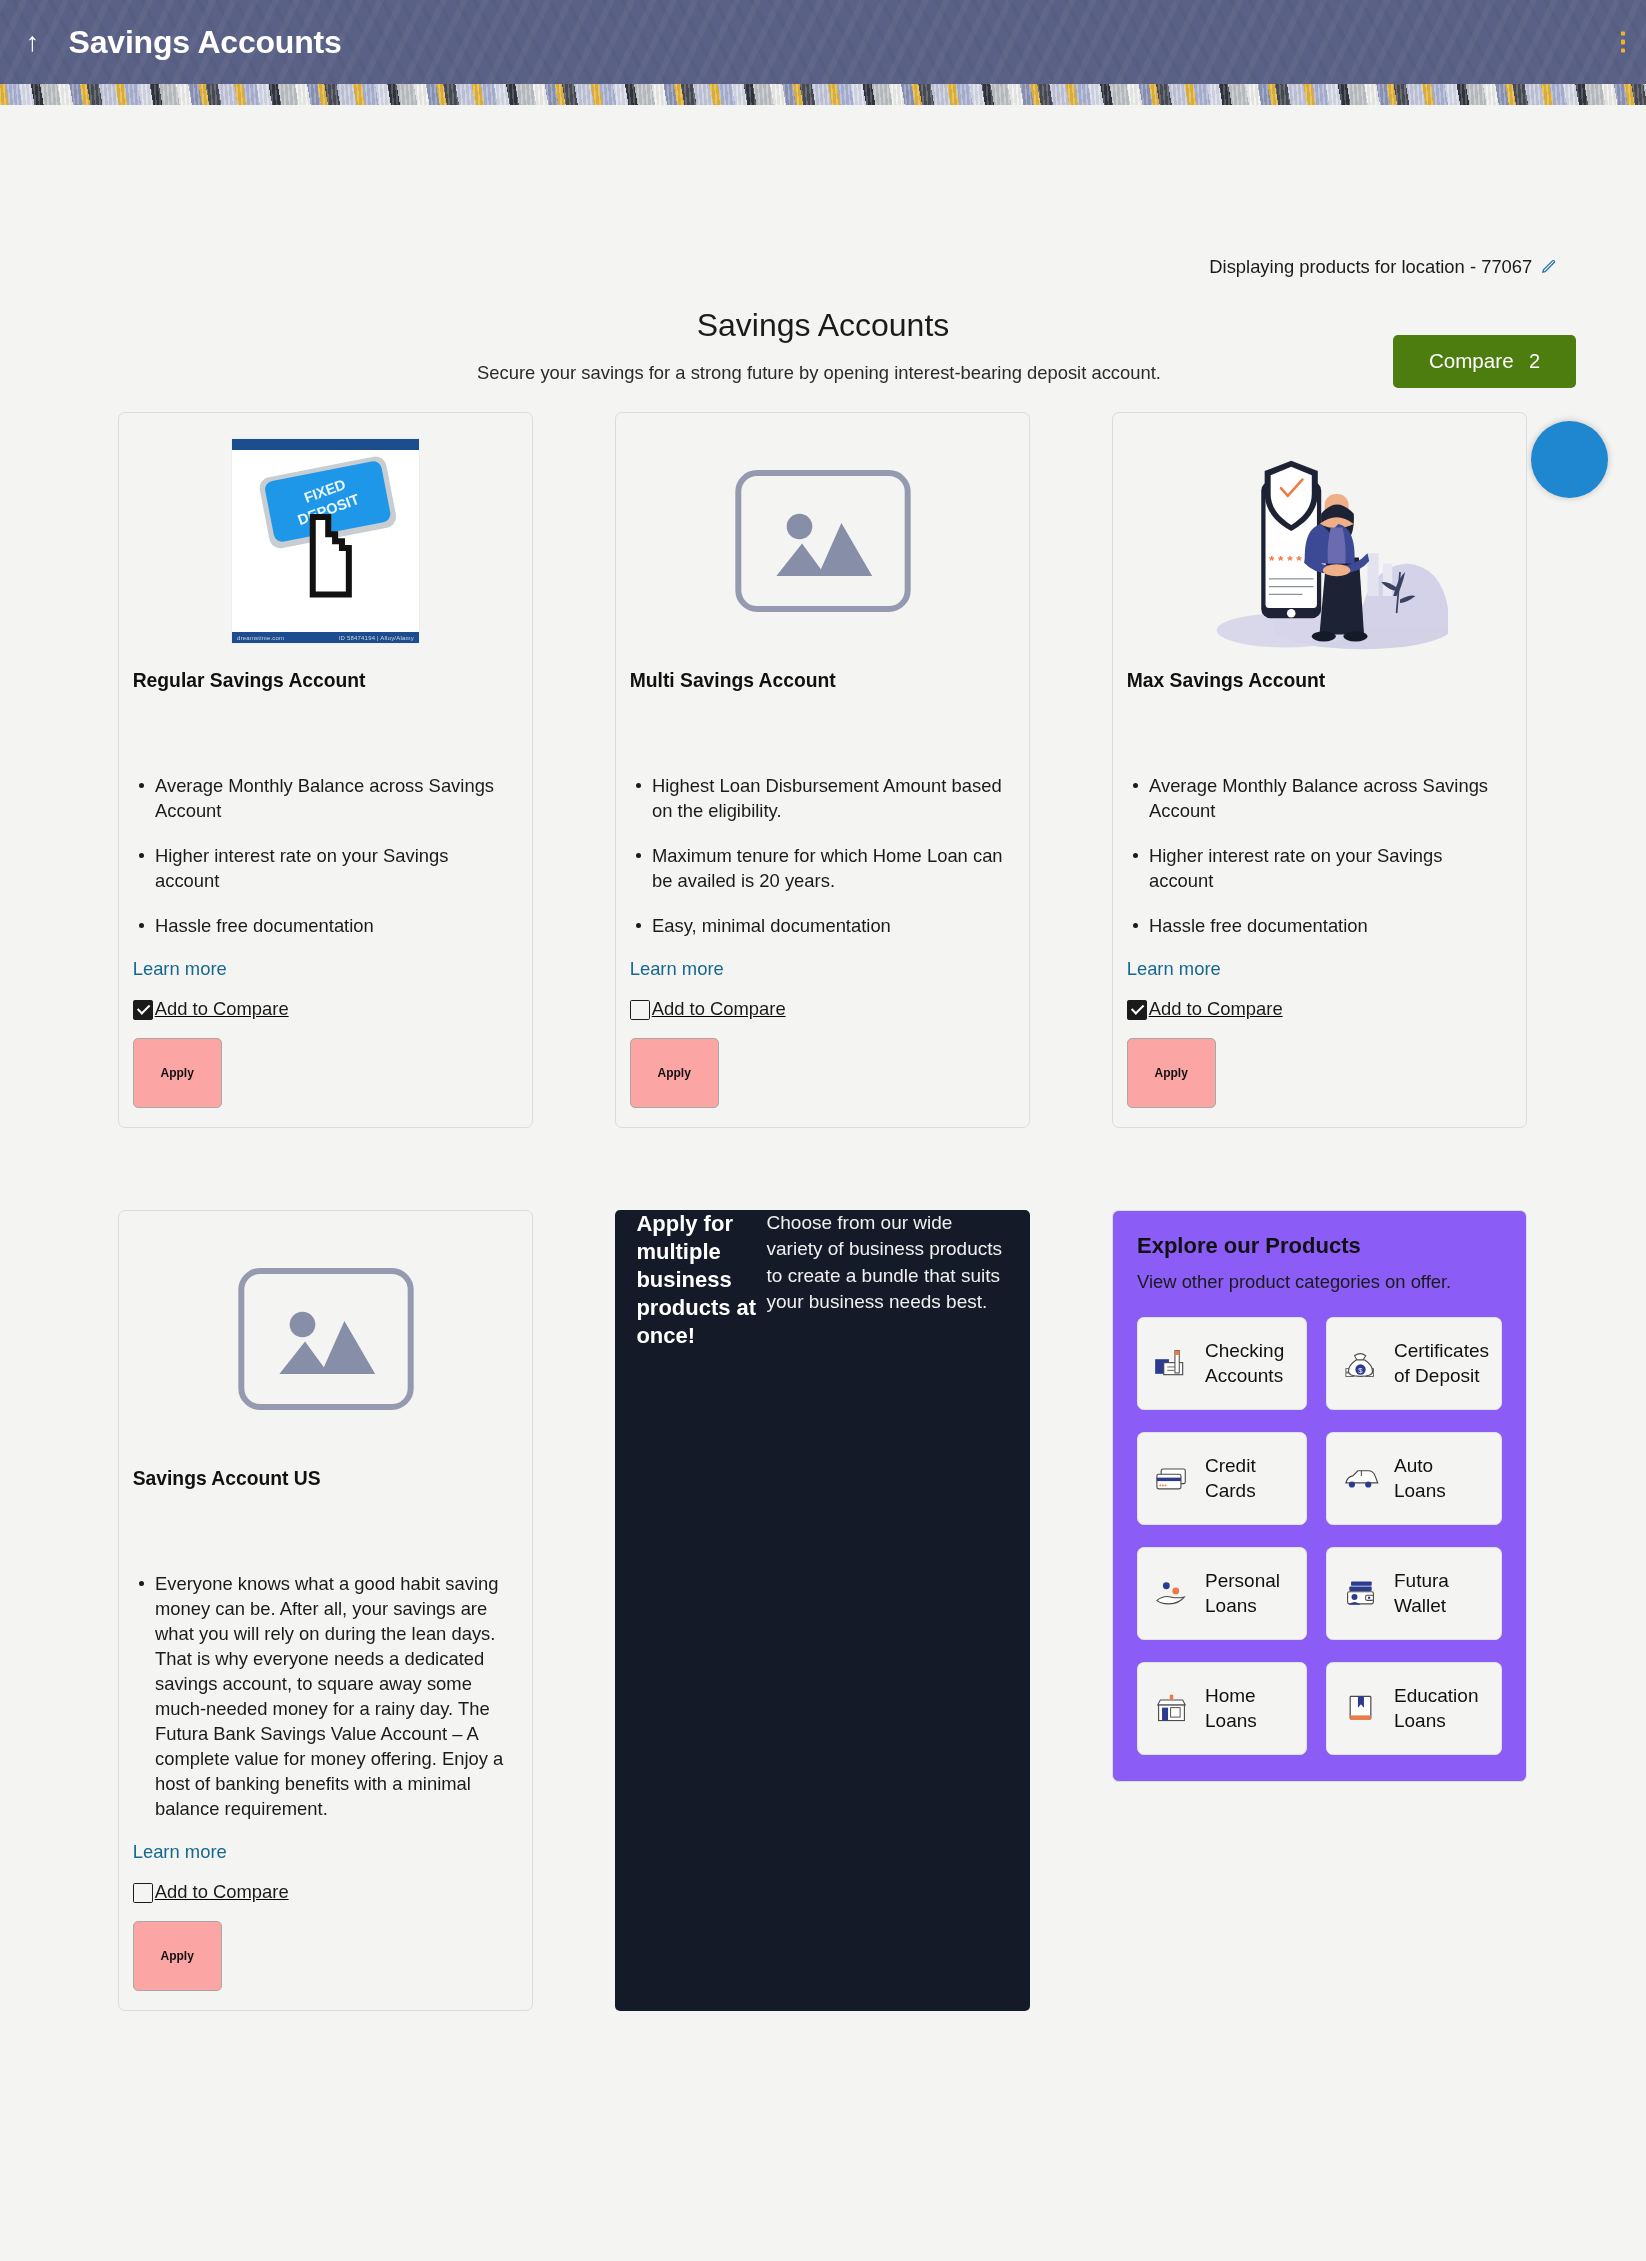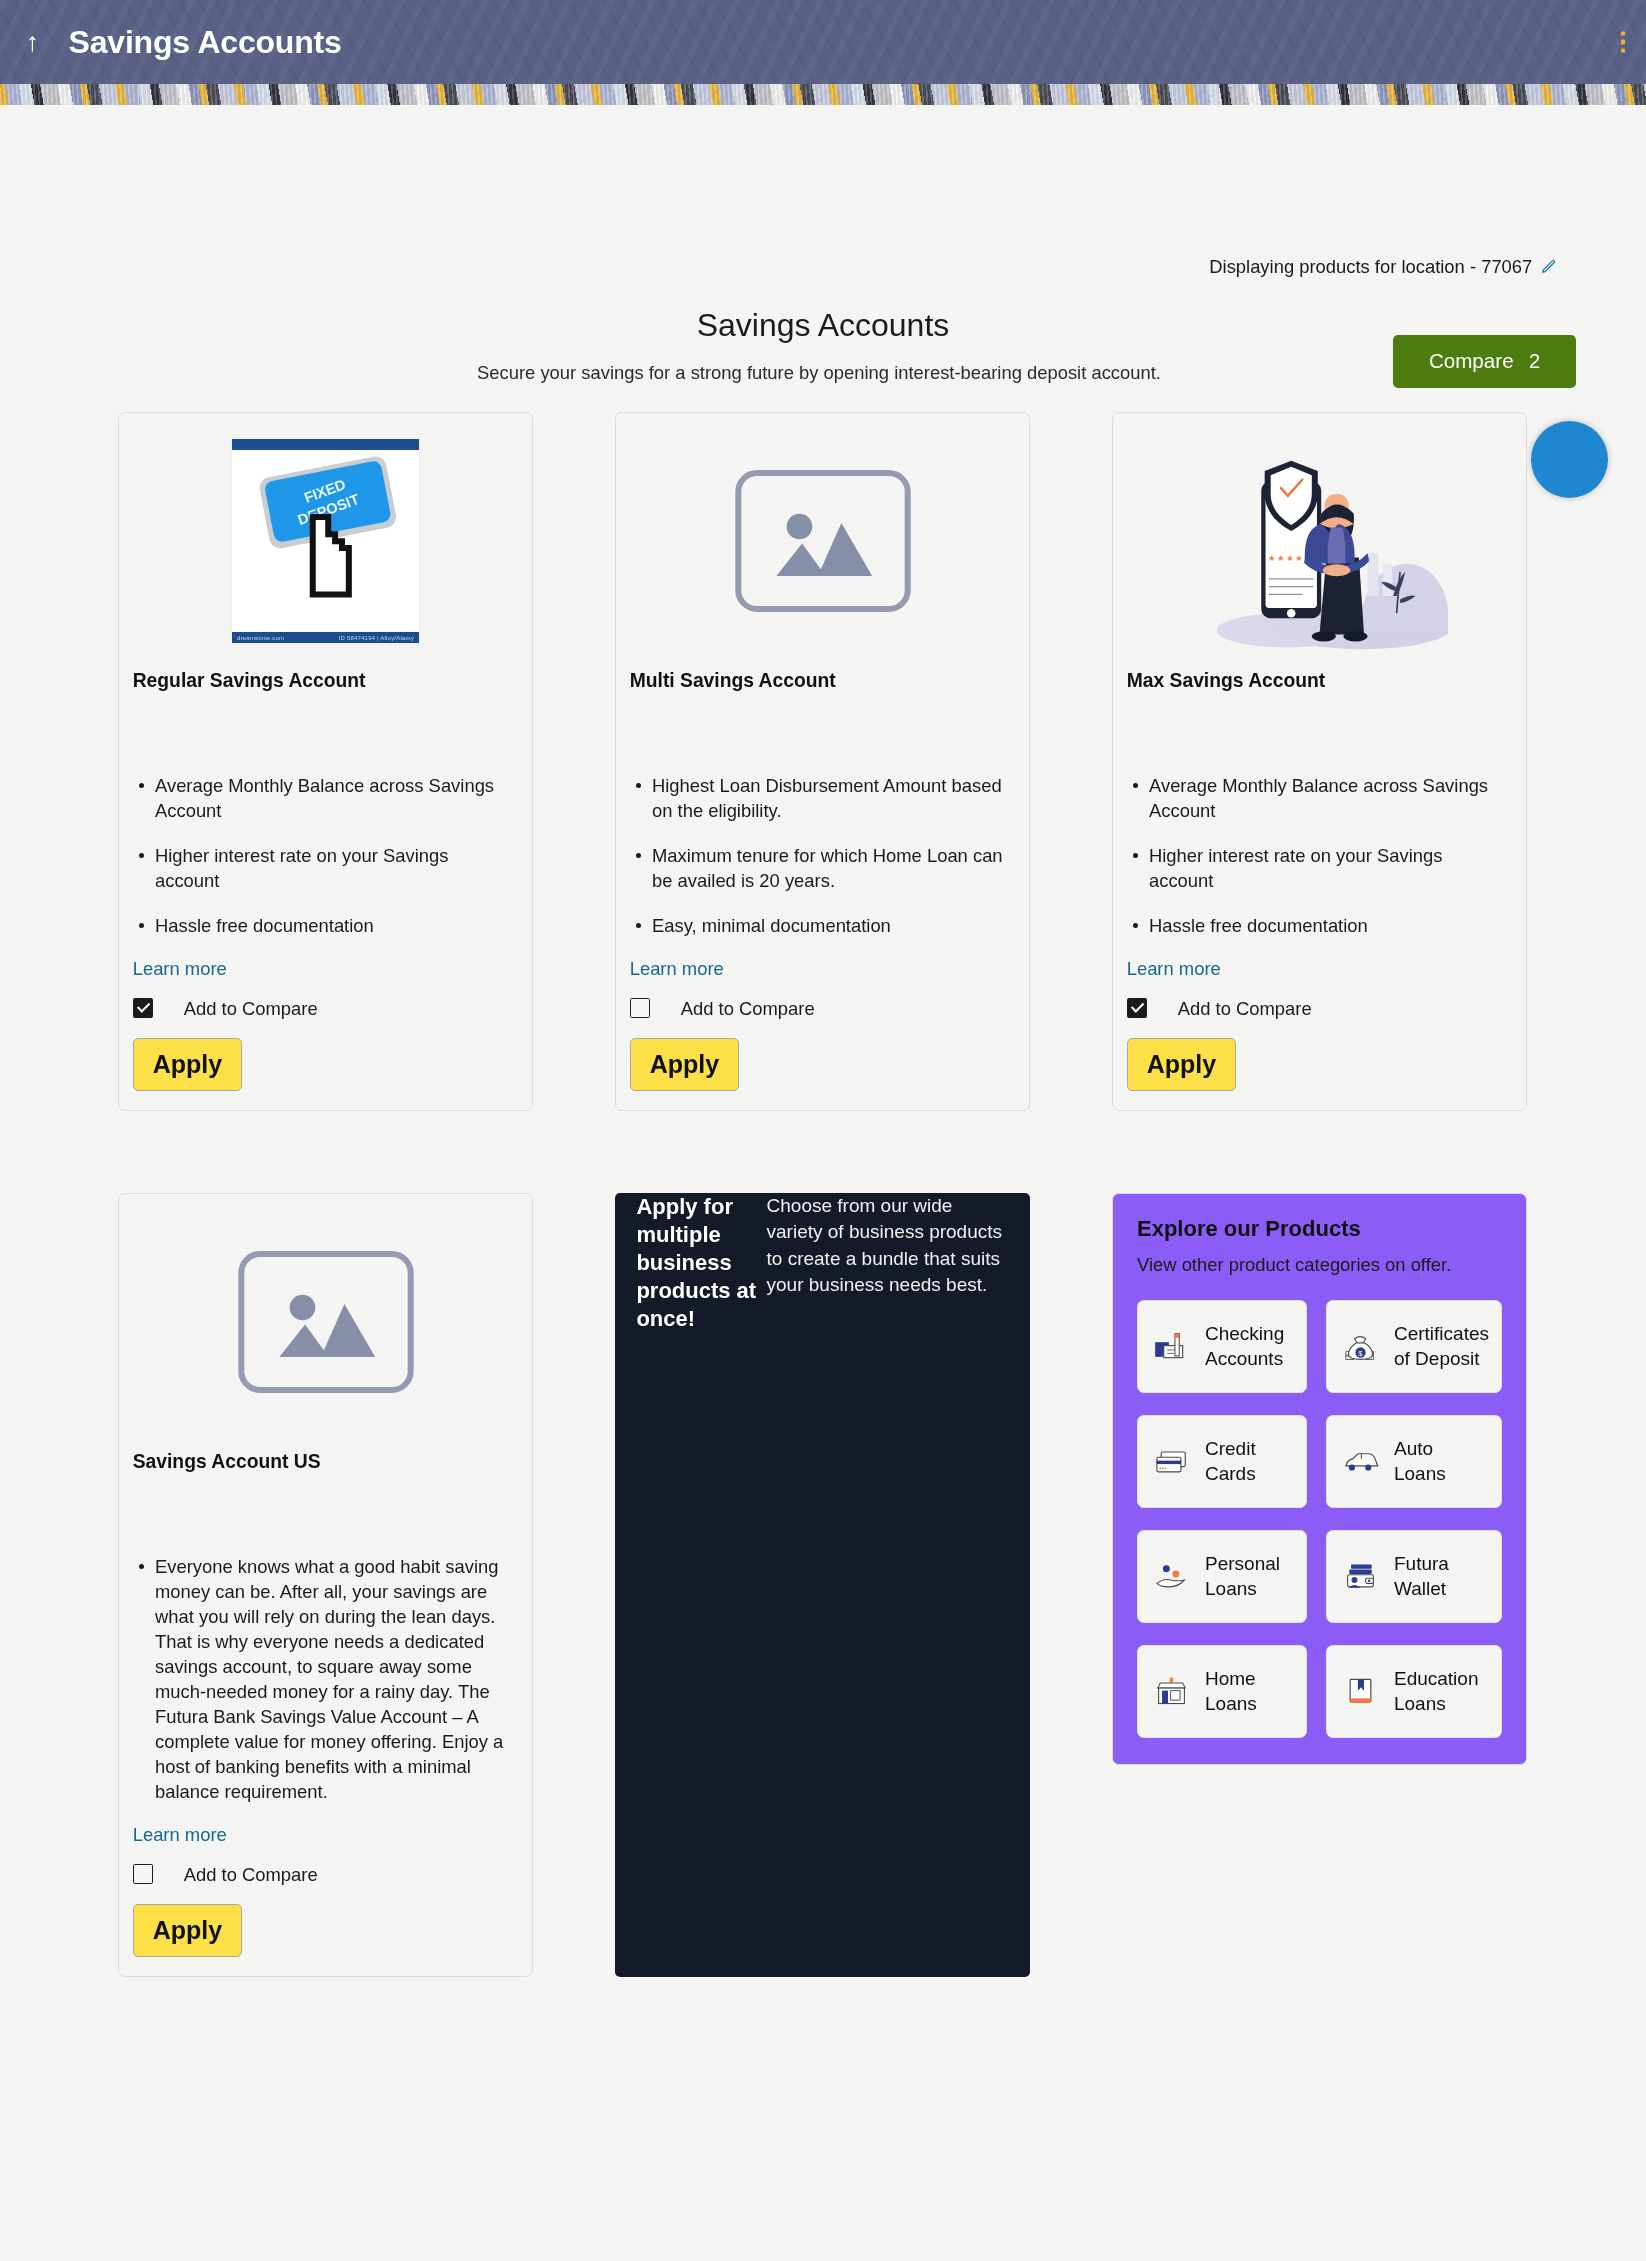--- a/index.html
+++ b/index.html
@@ -225,24 +225,25 @@
   .learn-more {
     display: inline-block;
     font-size: 18.4px;
     color: #16688f;
     text-decoration: none;
     cursor: pointer;
     margin-bottom: 18px;
   }
   .cmp-row {
     display: flex;
-    align-items: flex-start;
-    gap: 31px;
+    align-items: flex-end;
+    gap: 2px;
     margin-bottom: 18px;
     cursor: pointer;
+    text-decoration: underline;
   }
   .cbox {
     width: 20px; height: 20px;
     border: 1.7px solid #1b1b1b;
     border-radius: 1.7px;
     background: #f4f4f2;
     position: relative;
     flex: none;
   }
   .cbox.checked { background: #1b1b1b; }
@@ -251,26 +252,26 @@
     position: absolute;
     left: 6px; top: 1.7px;
     width: 5.1px; height: 10.3px;
     border: solid #ffffff;
     border-width: 0 2.2px 2.2px 0;
     transform: rotate(45deg);
   }
   .cmp-label { font-size: 18.4px; color: #1b1b1b; }
   .apply-btn {
     min-width: 89px;
-    height: 53px;
+    height: 70px;
     padding: 0 19px;
     border: 0.9px solid #a8a8a4;
     border-radius: 5.1px;
-    background: #fde047;
-    font-size: 25px;
+    background: #fca5a5;
+    font-size: 12px;
     font-family: "Liberation Sans", sans-serif;
     font-weight: 600;
     color: #111;
     cursor: pointer;
   }
 
   
   .ph-img { width: 176px; height: 142px; }
 
   

